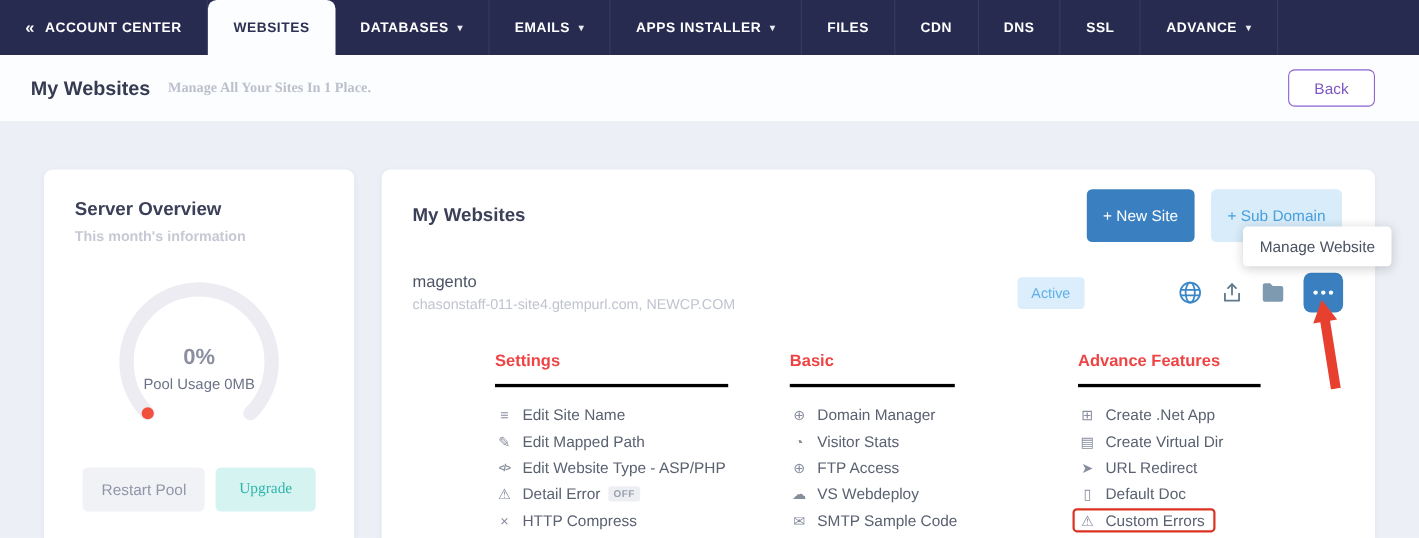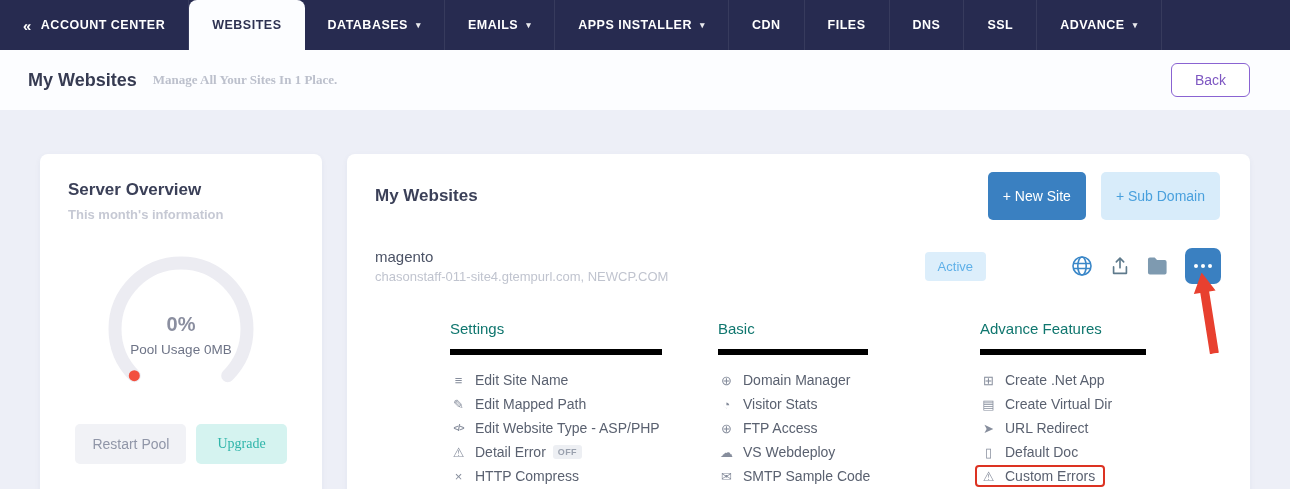--- a/index.html
+++ b/index.html
@@ -63,21 +63,21 @@
   .action-icons { display: flex; align-items: center; gap: 15px; }
   .icon-btn { display: flex; align-items: center; justify-content: center; cursor: pointer; }
   .dots-btn { width: 36px; height: 36px; background: #3a80c1; border: none; border-radius: 7px; display: flex; align-items: center; justify-content: center; gap: 3px; cursor: pointer; }
   .dots-btn .dot { width: 4px; height: 4px; background: #fff; border-radius: 50%; }
 
   
   .col { position: absolute; top: 166px; }
   .col-0 { left: 103px; width: 212px; }
   .col-1 { left: 371px; width: 150px; }
   .col-2 { left: 633px; width: 166px; }
-  .col h3 { font-size: 15px; font-weight: 400; color: #0f766e; padding-bottom: 12px; border-bottom: 6px solid #000000; }
+  .col h3 { font-size: 15px; font-weight: 700; color: #ef4444; padding-bottom: 12px; border-bottom: 3px solid #000000; }
   .col ul { list-style: none; margin-top: 13px; }
   .col li { display: flex; align-items: center; height: 24px; font-size: 14px; color: #5a6170; cursor: pointer; white-space: nowrap; }
   .ic { width: 17px; margin-right: 8px; color: #868d9c; font-size: 13px; text-align: center; flex: none; line-height: 1; }
   .ic.code { font-size: 9px; font-weight: 700; letter-spacing: -1px; }
   .badge-off { background: #edeff3; color: #9aa1ae; font-size: 9px; font-weight: 700; padding: 2px 5px; border-radius: 3px; margin-left: 7px; letter-spacing: .4px; }
   .hl { display: inline-flex; align-items: center; border: 2px solid #dc3222; border-radius: 4px; padding: 1px 8px 1px 3px; margin-left: -5px; }
 
   .red-arrow { position: absolute; left: 848px; top: 118px; z-index: 5; transform: rotate(-9deg); }
 </style>
 </head>
@@ -97,24 +97,24 @@
     </div>
     <div class="nav-item">
       <span>EMAILS</span>
       <span class="caret">▾</span>
     </div>
     <div class="nav-item">
       <span>APPS INSTALLER</span>
       <span class="caret">▾</span>
     </div>
     <div class="nav-item">
+      <span>FILES</span>
+    </div>
+    <div class="nav-item">
       <span>CDN</span>
-    </div>
-    <div class="nav-item">
-      <span>FILES</span>
     </div>
     <div class="nav-item">
       <span>DNS</span>
     </div>
     <div class="nav-item">
       <span>SSL</span>
     </div>
     <div class="nav-item">
       <span>ADVANCE</span>
       <span class="caret">▾</span>
@@ -146,20 +146,21 @@
 
 <section class="card ws-card">
   <div class="ws-head">
     <span class="ws-title">My Websites</span>
     <div class="ws-buttons">
       <button class="btn-new-site">+ New Site</button>
       <button class="btn-sub-domain">+ Sub Domain</button>
     </div>
   </div>
 
+  <div class="tooltip">Manage Website</div>
 
   <div class="site-row">
     <div>
       <div class="site-name">magento</div>
       <div class="site-domains">chasonstaff-011-site4.gtempurl.com, NEWCP.COM</div>
     </div>
     <div class="site-right">
       <span class="badge-active">Active</span>
       <div class="action-icons">
         <span class="icon-btn">

